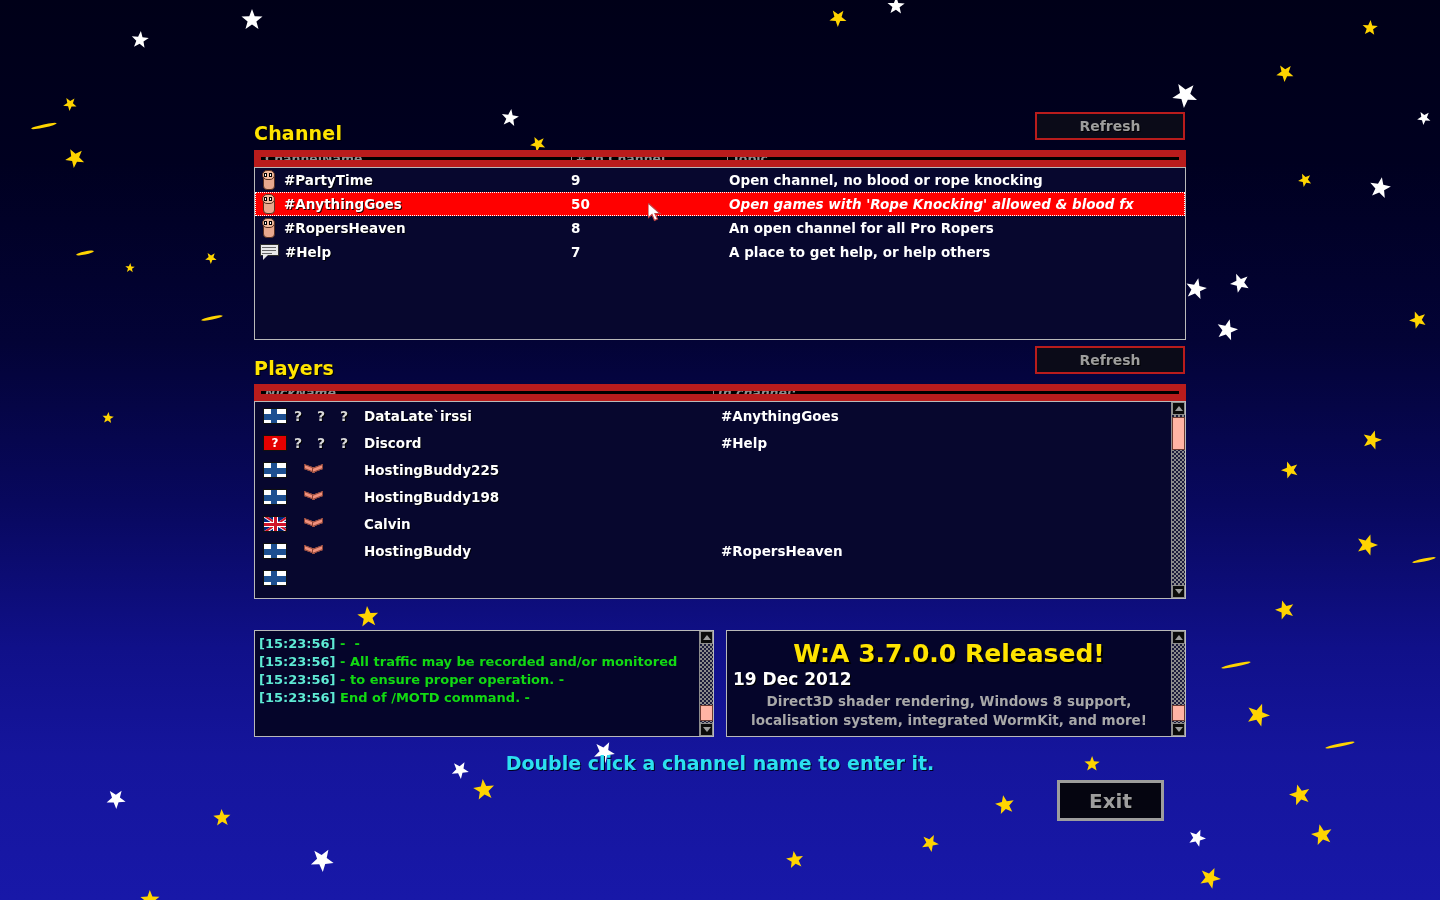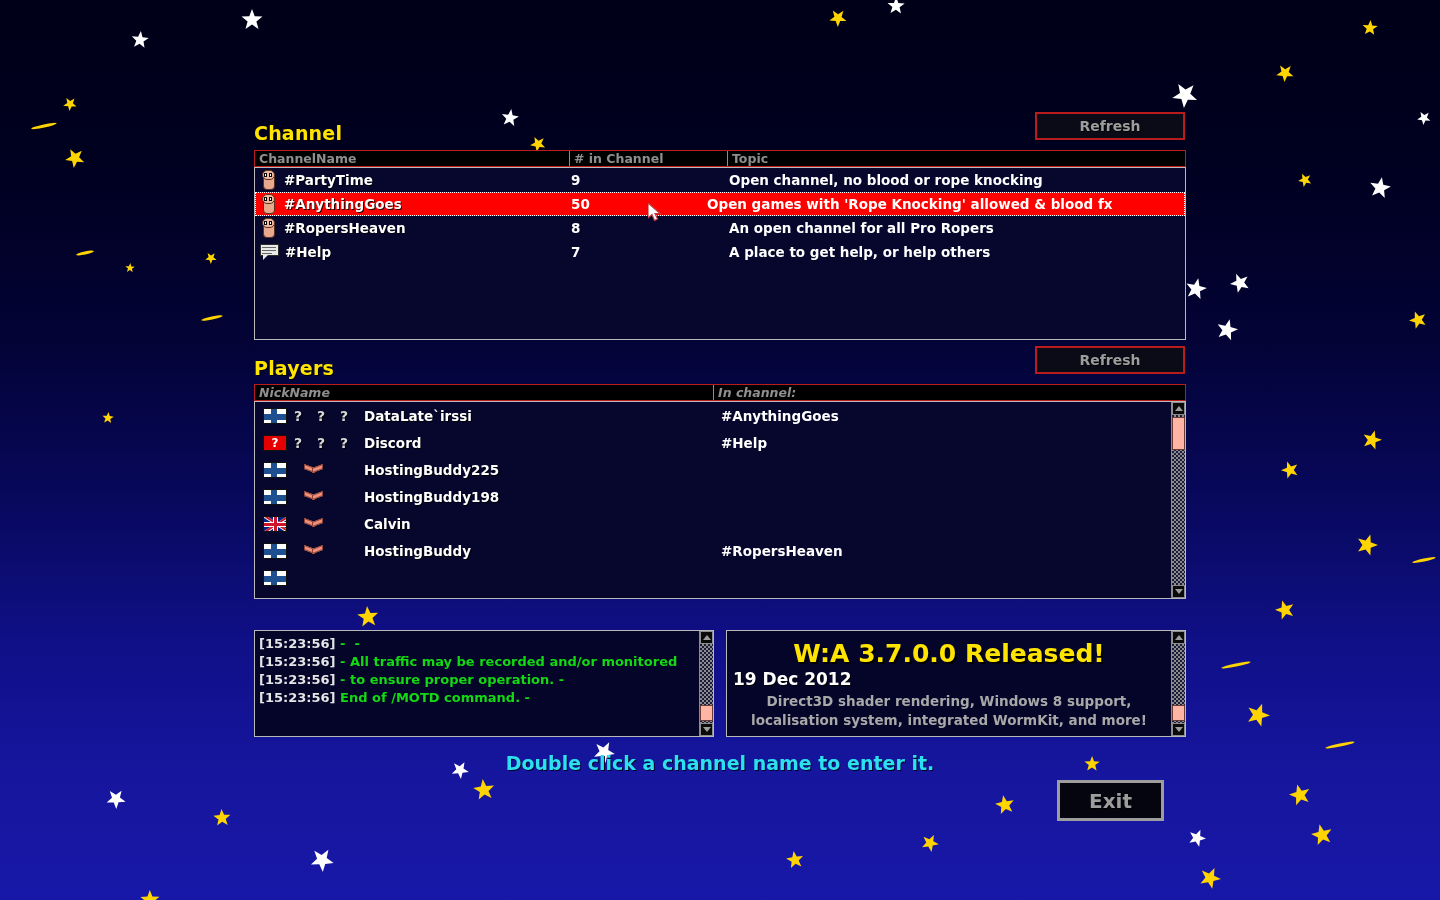--- a/index.html
+++ b/index.html
@@ -38,21 +38,21 @@
   .wbtn.bright{ border:3px solid #9d9d9d; background:#050510; }
 
   
   .panel{
     position:absolute; background:#07072e;
     border:1px solid #b9b9b9;
     overflow:hidden;
   }
   .hdr{
     position:absolute; height:17px; background:#000000;
-    border:1px solid #b91c1c; display:flex; align-items:center;
+    border:7px solid #b91c1c; display:flex; align-items:center;
     overflow:hidden;
     justify-content:space-between;
   }
   .hdr .hcell{
     color:#8f8f8f; font-size:12.5px; font-weight:bold;
     padding-left:4px; height:100%; display:flex; align-items:center;
     border-right:1px solid #8d8d8d;
     font-family:"DejaVu Sans", sans-serif;
     white-space:nowrap;
   }
@@ -162,21 +162,21 @@
 
   
   .chatpanel{
     position:absolute; background:#05052a; border:1px solid #b9b9b9;
     overflow:hidden;
   }
   .chatline{
     font-size:13px; font-weight:bold; white-space:pre-wrap;
     line-height:18px; font-family:"DejaVu Sans", sans-serif;
   }
-  .ts{ color:#e5e5e5;margin-top:10px; }
+  .ts{ color:#5eead4;margin-top:10px; }
   .msg{ color:#12d912; }
 
   
   .newsT{ color:#ffe400; font-weight:bold; font-size:25px; text-align:center;
           text-shadow:2px 2px 0 #000; }
   .newsD{ color:#ffffff; font-weight:bold; font-size:17px; text-align:left;
           text-shadow:1px 1px 0 #000; margin-top:1px; }
   .newsB{ color:#a8a8a8; font-weight:bold; font-size:13.5px; text-align:center;
           line-height:19px; margin-top:3px; }
 
@@ -273,21 +273,21 @@
           <div class="c-name" style="left: 0px;">
             <div class="worm">
               <div class="body"></div>
               <div class="head"></div>
               <div class="eye l"></div>
               <div class="eye r"></div>
             </div>
             <span class="txt" style="margin-left: 6px;">#AnythingGoes</span>
           </div>
           <div class="c-num txt" style="left: 316px;">50</div>
-          <div class="c-top txt" style="left: 452px;">Open games with 'Rope Knocking' allowed &amp; blood fx</div>
+          <div class="c-top txt" style="left: 474px; font-style: italic;">Open games with 'Rope Knocking' allowed &amp; blood fx</div>
         </div>
         <div class="row">
           <div class="c-name" style="left: 0px;">
             <div class="worm">
               <div class="body"></div>
               <div class="head"></div>
               <div class="eye l"></div>
               <div class="eye r"></div>
             </div>
             <span class="txt" style="margin-left: 6px;">#RopersHeaven</span>

